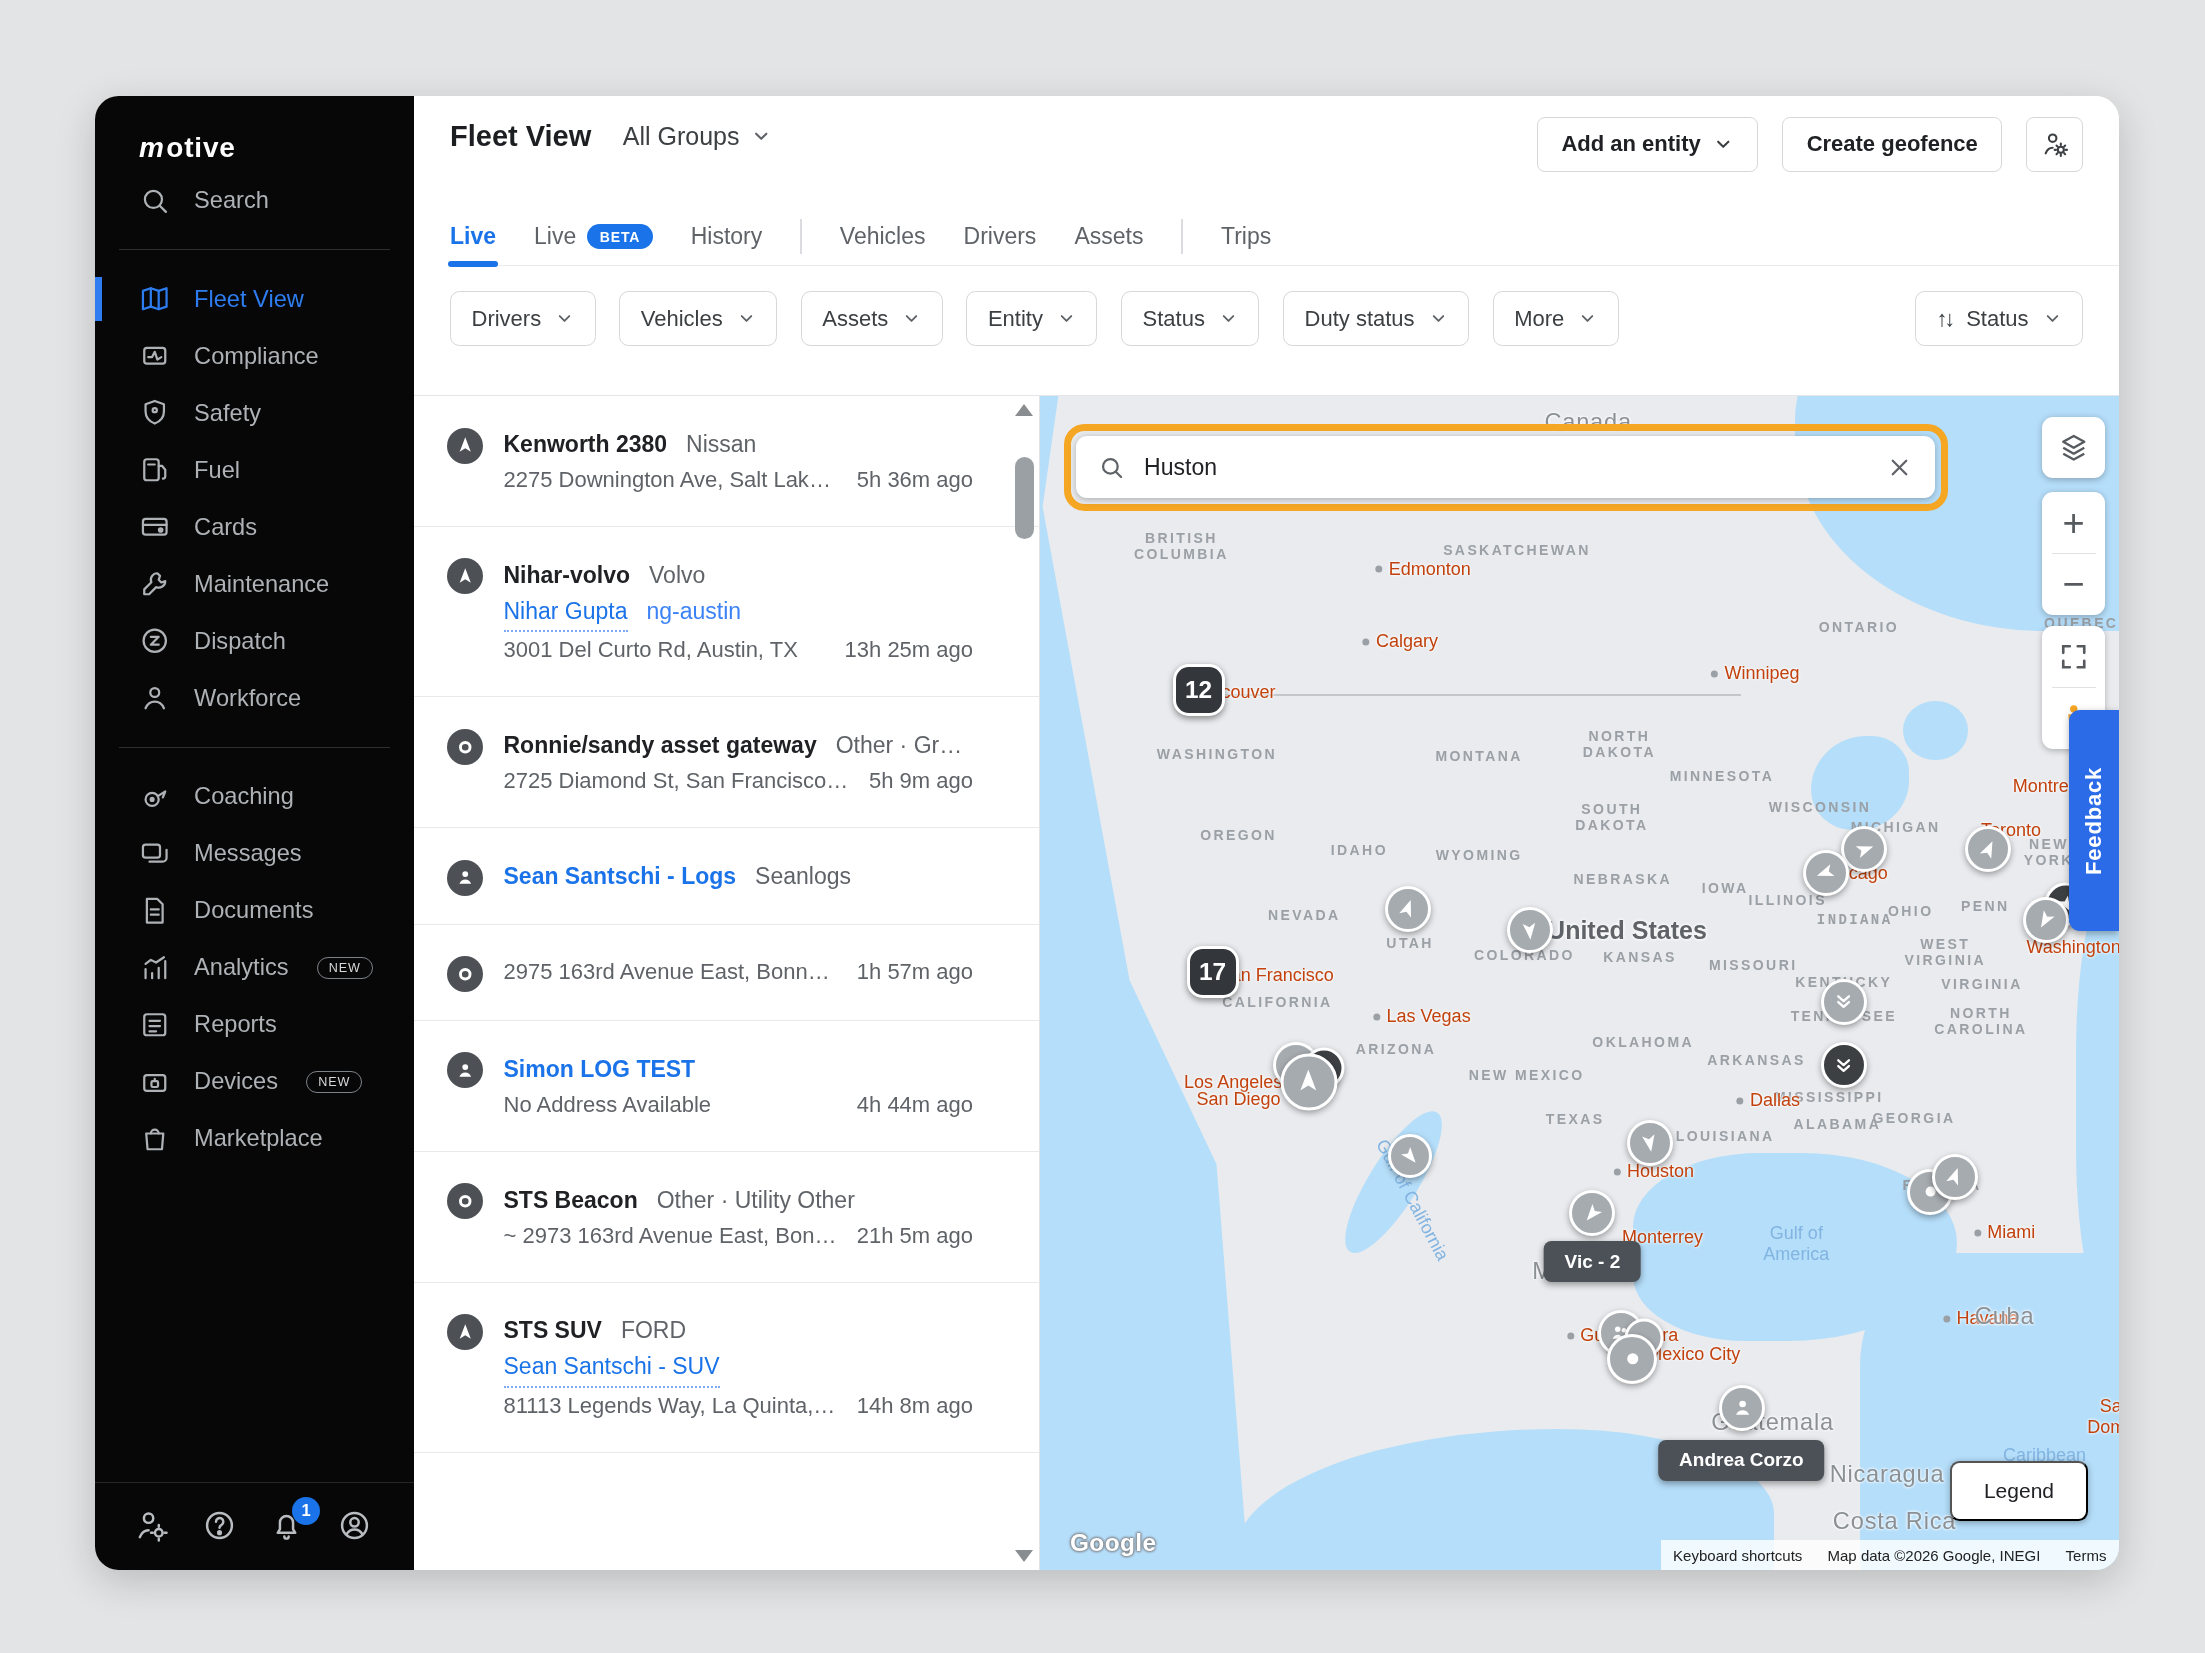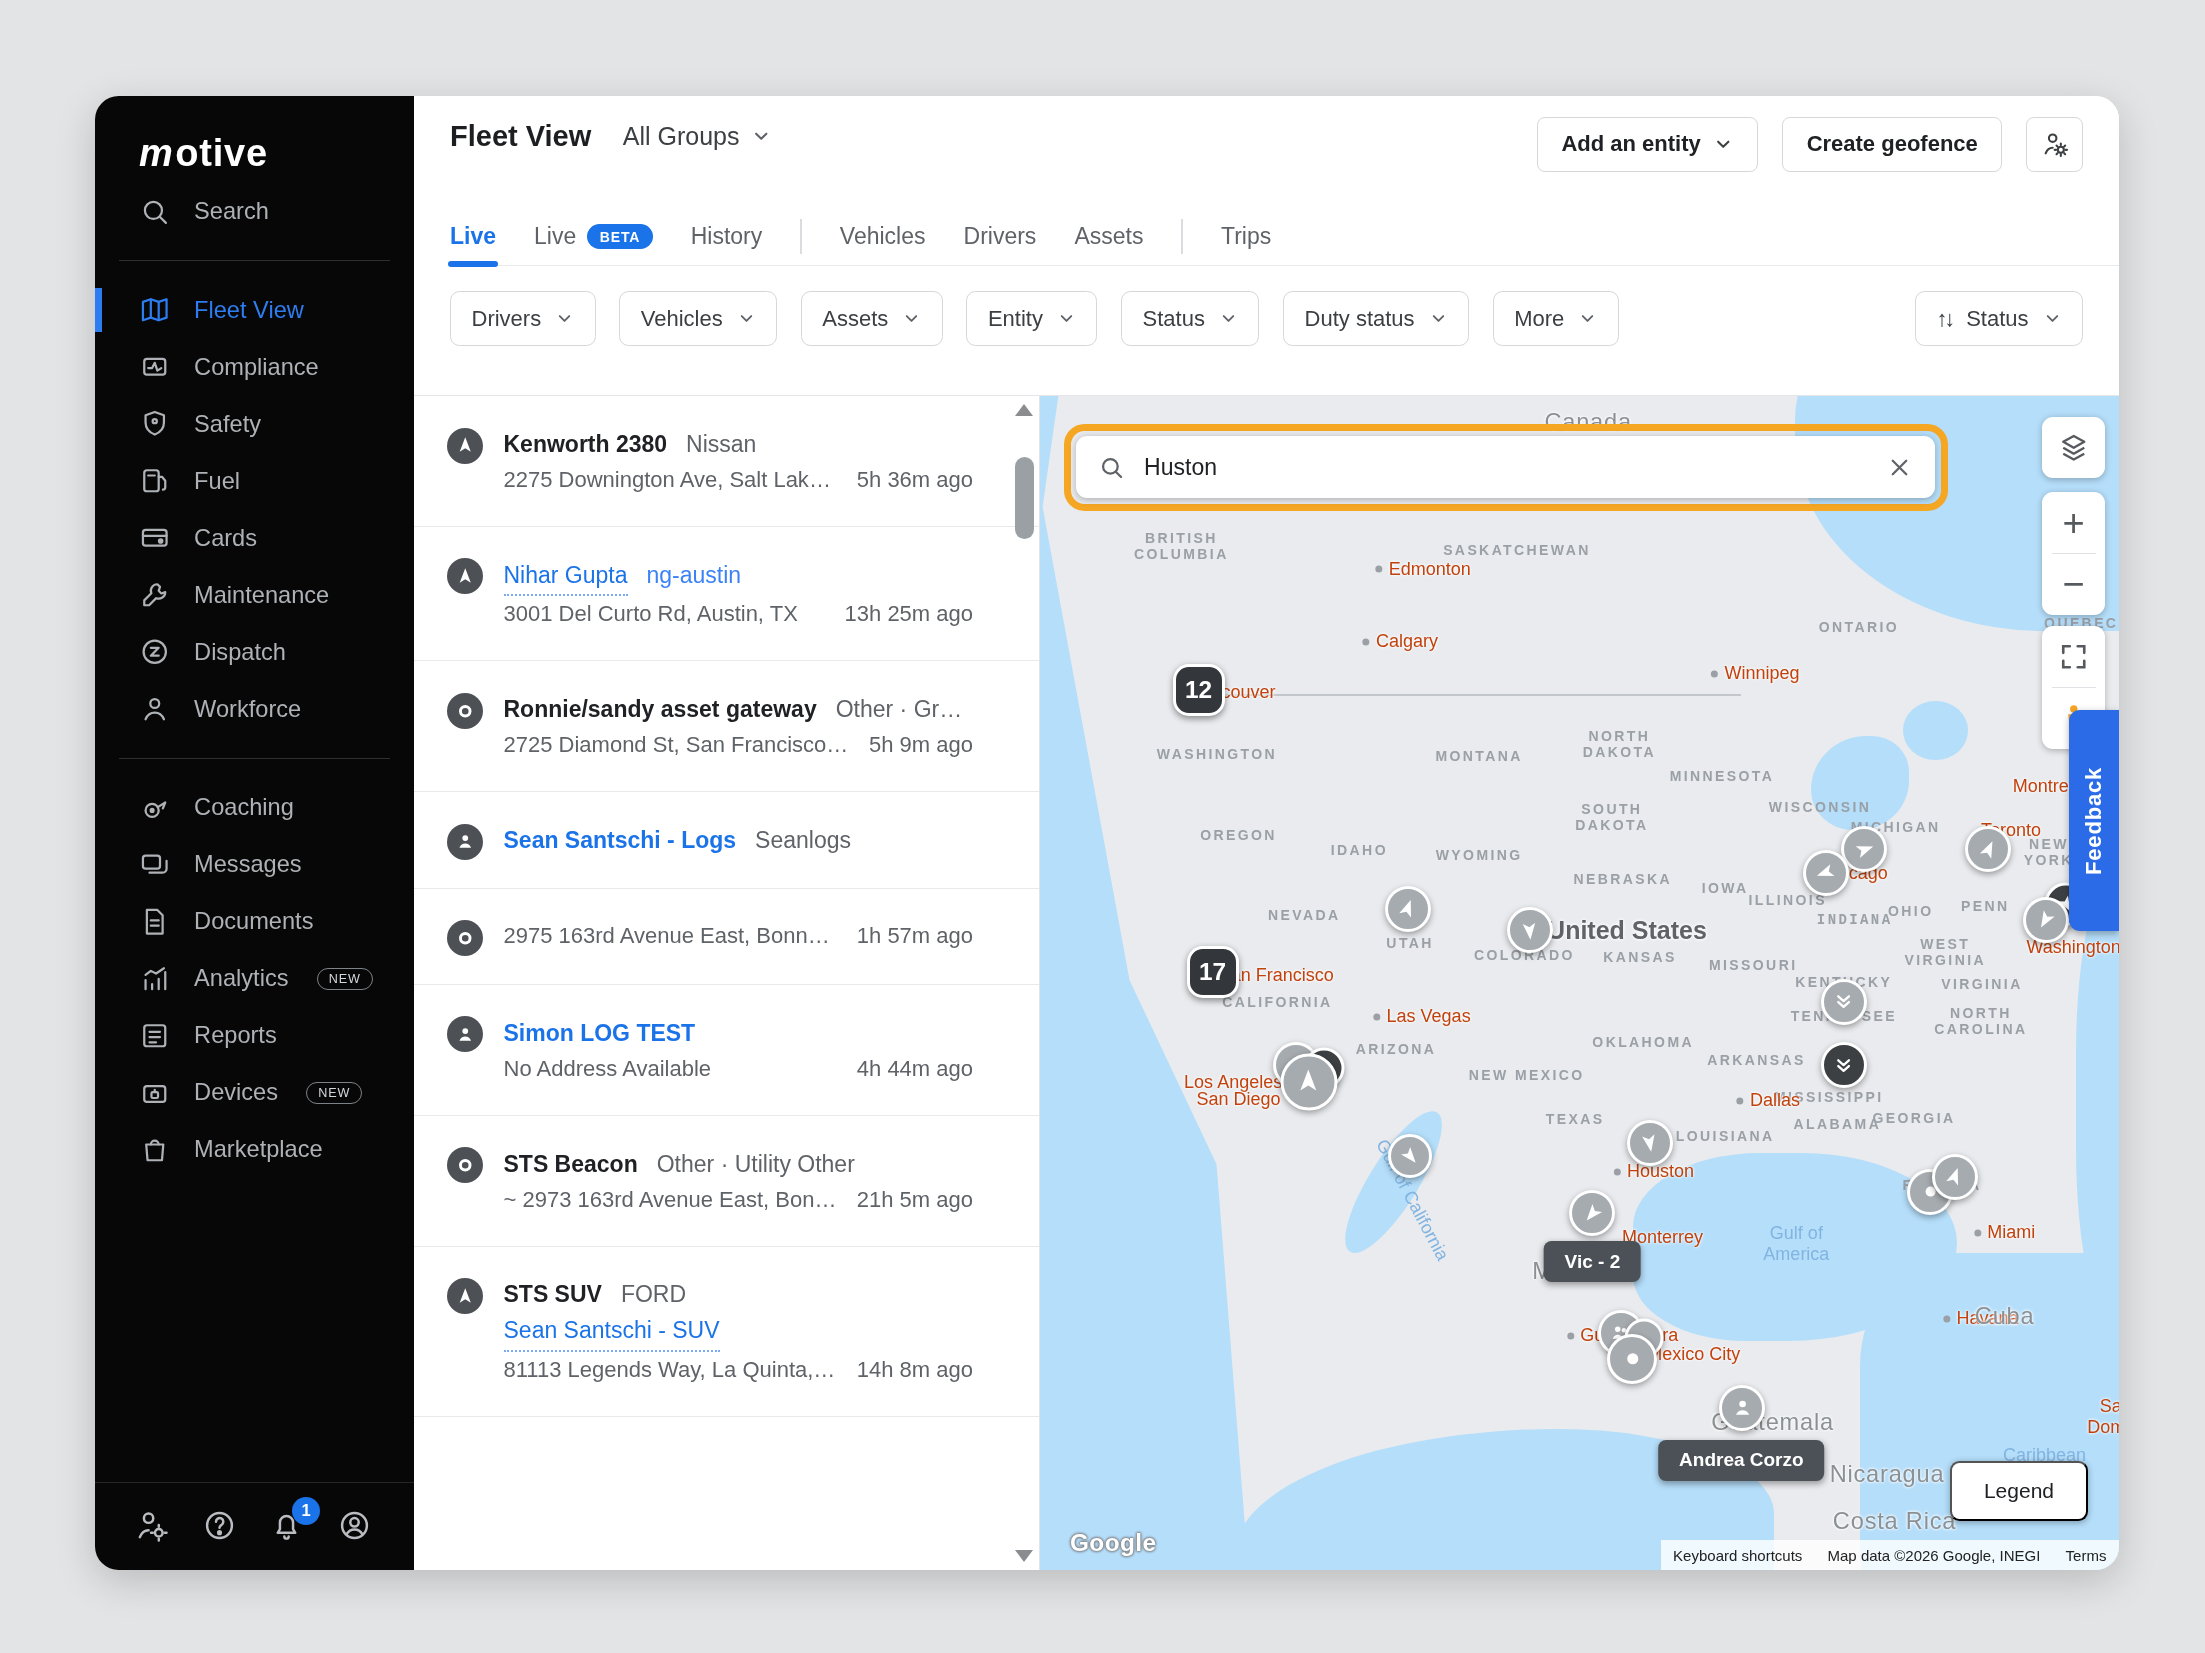--- a/index.html
+++ b/index.html
@@ -3,21 +3,21 @@
 <meta charset="utf-8">
 <style>
   html,body{margin:0;padding:0;width:2205px;height:1654px;background:#e3e4e5;
     font-family:"Liberation Sans",sans-serif;-webkit-font-smoothing:antialiased;overflow:hidden}
   *{box-sizing:border-box}
   #app{position:absolute;left:95px;top:96px;width:2024px;height:1474px;background:#fff;
     border-radius:23.6px;overflow:hidden;box-shadow:0 11px 39px rgba(0,0,0,.18)}
 
   
   #sidebar{position:absolute;left:0;top:0;width:319px;height:100%;background:#070707;color:#aeb2b6}
-  .logo{margin:36px 0 7.9px 44px;color:#fff;font-size:38px;font-weight:bold;letter-spacing:0.8px}
+  .logo{margin:36px 0 7.9px 44px;color:#fff;font-size:28px;font-weight:bold;letter-spacing:0.8px}
   .logo .m{font-style:italic;margin-right:1.6px}
   .snav{display:flex;align-items:center;gap:23.6px;height:57px;padding:0 19px 0 44px;font-size:23.6px;cursor:pointer;position:relative}
   .snav svg{width:31.5px;height:31.5px;flex:0 0 31.5px}
   .snav.active{color:#2e7df0}
   .snav.active::before{content:"";position:absolute;left:0;top:6.3px;bottom:6.3px;width:7px;background:#2e7df0}
   .sdiv{height:0.8px;background:#2e2f31;margin:20.5px 23.6px}
   .badge-new{border:1.6px solid #7d8287;color:#d6d9dc;font-size:12.6px;letter-spacing:0.8px;
     border-radius:787px;padding:3.2px 11px;margin-left:4.7px}
   #sfoot{position:absolute;left:0;right:0;bottom:0;height:88px;border-top:0.8px solid #242628;
     display:flex;align-items:center;justify-content:space-around;padding:0 23.6px}
@@ -436,20 +436,24 @@
           </div>
         </div>
         <div class="li-div"></div>
         <div class="li">
           <div class="li-ic">
             <svg viewBox="0 0 24 24">
               <path d="M12 2.5l6.5 17-6.5-4-6.5 4z" fill="currentColor"></path>
             </svg>
           </div>
           <div class="li-main">
+            <div class="lrow">
+              <span class="li-title">Nihar-volvo</span>
+              <span class="li-sub">Volvo</span>
+            </div>
             <div class="lrow">
               <span class="li-driver">Nihar Gupta</span>
               <span class="li-dtag">ng-austin</span>
             </div>
             <div class="li-addr-row">
               <span class="li-addr">3001 Del Curto Rd, Austin, TX</span>
               <span class="li-time">13h 25m ago</span>
             </div>
           </div>
         </div>

